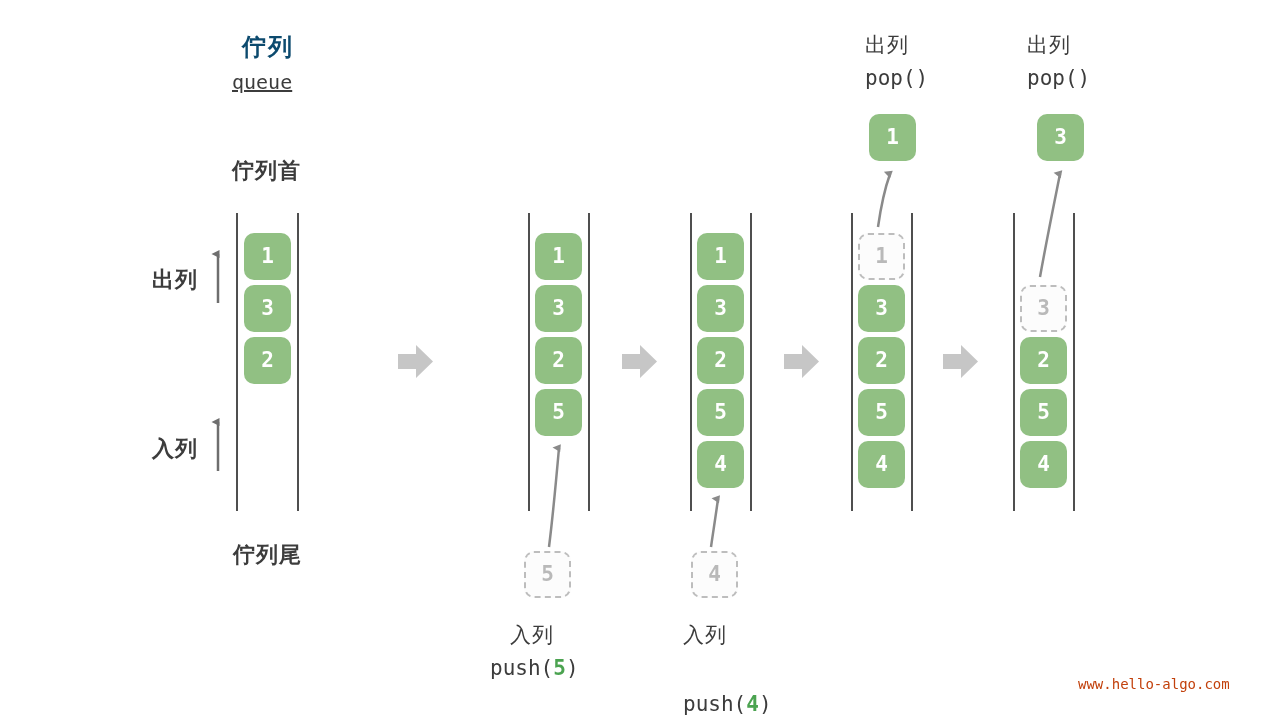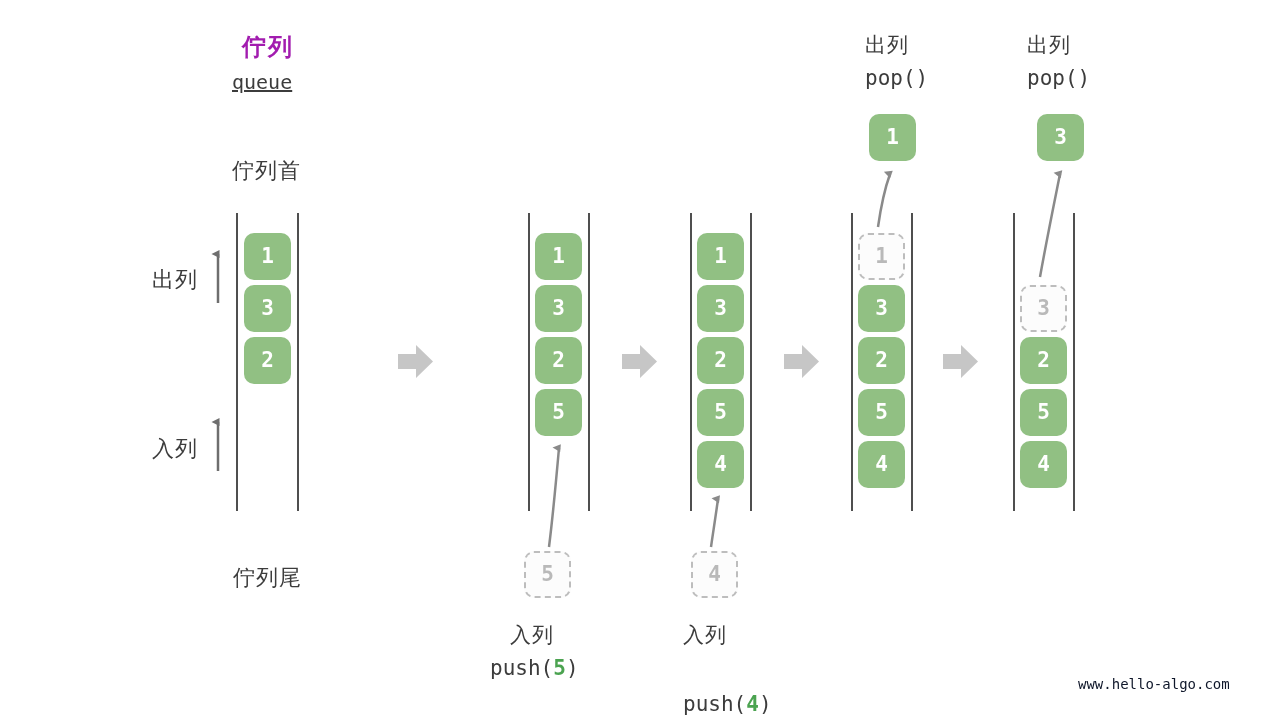--- a/index.html
+++ b/index.html
@@ -2,51 +2,51 @@
 <html><head>
 <meta charset="utf-8">
 <style>
   html,body{margin:0;padding:0;background:#ffffff;}
   .canvas{
     position:relative;width:1280px;height:720px;background:#ffffff;overflow:hidden;
     font-family:"DejaVu Sans","Liberation Sans",sans-serif;color:#3c3c3c;
   }
   .abs{position:absolute;}
   .mono{font-family:"DejaVu Sans Mono","Liberation Mono",monospace;}
-  .title-zh{font-size:24px;font-weight:bold;color:#a21caf;letter-spacing:2px;}
+  .title-zh{font-size:24px;font-weight:bold;color:#0c4a6e;letter-spacing:2px;}
   .title-en{font-size:20px;color:#3c3c3c;}
-  .side-label{font-size:22px;font-weight:normal;color:#3c3c3c;letter-spacing:1px;}
+  .side-label{font-size:22px;font-weight:bold;color:#3c3c3c;letter-spacing:1px;}
   .op-zh{font-size:21px;color:#3c3c3c;letter-spacing:1px;}
   .op-code{font-size:21px;color:#3c3c3c;}
   .op-code .green-arg{color:#4ba350;font-weight:bold;}
   .wall{position:absolute;width:2px;height:298px;top:213px;background:#4f4f4f;}
   .qbox{
     position:absolute;width:47px;height:47px;border-radius:10px;
     background:#91c083;color:#ffffff;
     font-family:"DejaVu Sans Mono","Liberation Mono",monospace;
     font-size:21px;font-weight:bold;line-height:47px;text-align:center;
   }
   .qbox.ghost{
     background:#fcfcfc;border:2px dashed #bdbdbd;color:#b9b9b9;
     width:43px;height:43px;line-height:43px;
   }
-  .watermark{font-size:14px;color:#0f172a;}
+  .watermark{font-size:14px;color:#c2410c;}
   .overlay{position:absolute;left:0;top:0;pointer-events:none;}
   .block-arrow{fill:#c6c6c6;}
 </style>
 </head>
 <body>
 
 <div class="canvas">
 
   <div class="abs title-zh" style="left:242px;top:31px;">佇列</div>
   <div class="abs title-en mono" style="left:232px;top:70px;text-decoration:underline;">queue</div>
 
   <div class="abs side-label" style="left:232px;top:156px;">佇列首</div>
-  <div class="abs side-label" style="left:233px;top:540px;margin-top:23px;">佇列尾</div>
+  <div class="abs side-label" style="left:233px;top:540px;">佇列尾</div>
   <div class="abs side-label" style="left:152px;top:265px;">出列</div>
   <div class="abs side-label" style="left:152px;top:434px;">入列</div>
 
   <div class="wall" style="left:236px;"></div>
   <div class="wall" style="left:297px;"></div>
   <div class="wall" style="left:528px;"></div>
   <div class="wall" style="left:588px;"></div>
   <div class="wall" style="left:690px;"></div>
   <div class="wall" style="left:750px;"></div>
   <div class="wall" style="left:851px;"></div>

